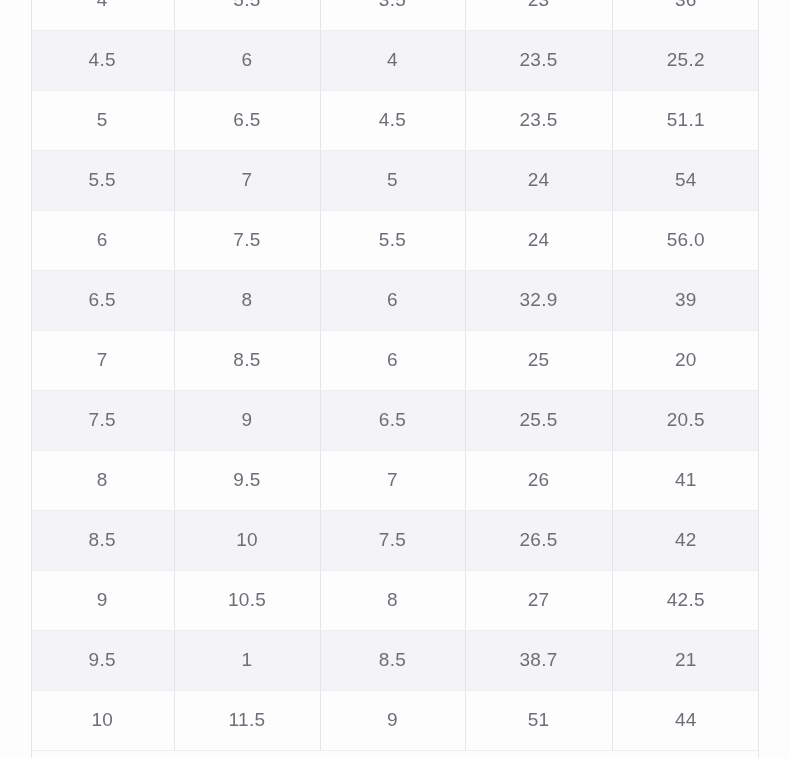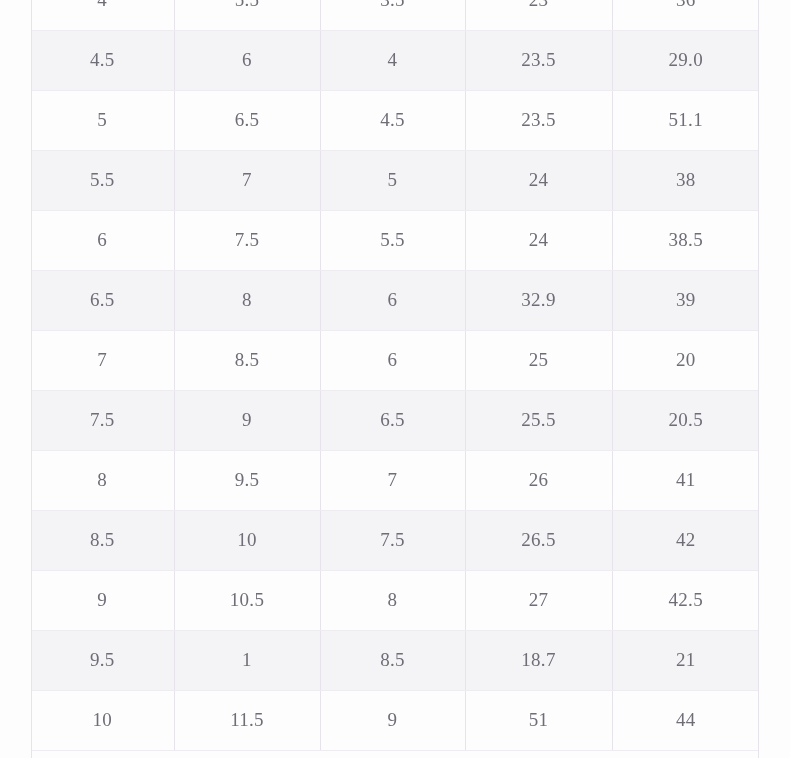--- a/index.html
+++ b/index.html
@@ -20,21 +20,20 @@
   }
 
   
   #table-viewport {
     position: absolute;
     left: 31px;
     top: 0;
     width: 728px;
     height: 758px;
     overflow: hidden;
-    font-family: Liberation Serif, serif;
   }
 
   table.size-table {
     width: 728px;
     border-collapse: collapse;
     table-layout: fixed;
     
     margin-top: -30px;
   }
 
@@ -99,42 +98,42 @@
             <td>5.5</td>
             <td>3.5</td>
             <td>23</td>
             <td>36</td>
           </tr>
           <tr class="alt">
             <td>4.5</td>
             <td>6</td>
             <td>4</td>
             <td>23.5</td>
-            <td>29.0</td>
+            <td>25.2</td>
           </tr>
           <tr>
             <td>5</td>
             <td>6.5</td>
             <td>4.5</td>
             <td>23.5</td>
             <td>51.1</td>
           </tr>
           <tr class="alt">
             <td>5.5</td>
             <td>7</td>
             <td>5</td>
             <td>24</td>
-            <td>38</td>
+            <td>54</td>
           </tr>
           <tr>
             <td>6</td>
             <td>7.5</td>
             <td>5.5</td>
             <td>24</td>
-            <td>38.5</td>
+            <td>56.0</td>
           </tr>
           <tr class="alt">
             <td>6.5</td>
             <td>8</td>
             <td>6</td>
             <td>32.9</td>
             <td>39</td>
           </tr>
           <tr>
             <td>7</td>
@@ -168,21 +167,21 @@
             <td>9</td>
             <td>10.5</td>
             <td>8</td>
             <td>27</td>
             <td>42.5</td>
           </tr>
           <tr class="alt">
             <td>9.5</td>
             <td>1</td>
             <td>8.5</td>
-            <td>18.7</td>
+            <td>38.7</td>
             <td>21</td>
           </tr>
           <tr>
             <td>10</td>
             <td>11.5</td>
             <td>9</td>
             <td>51</td>
             <td>44</td>
           </tr>
         </tbody>

